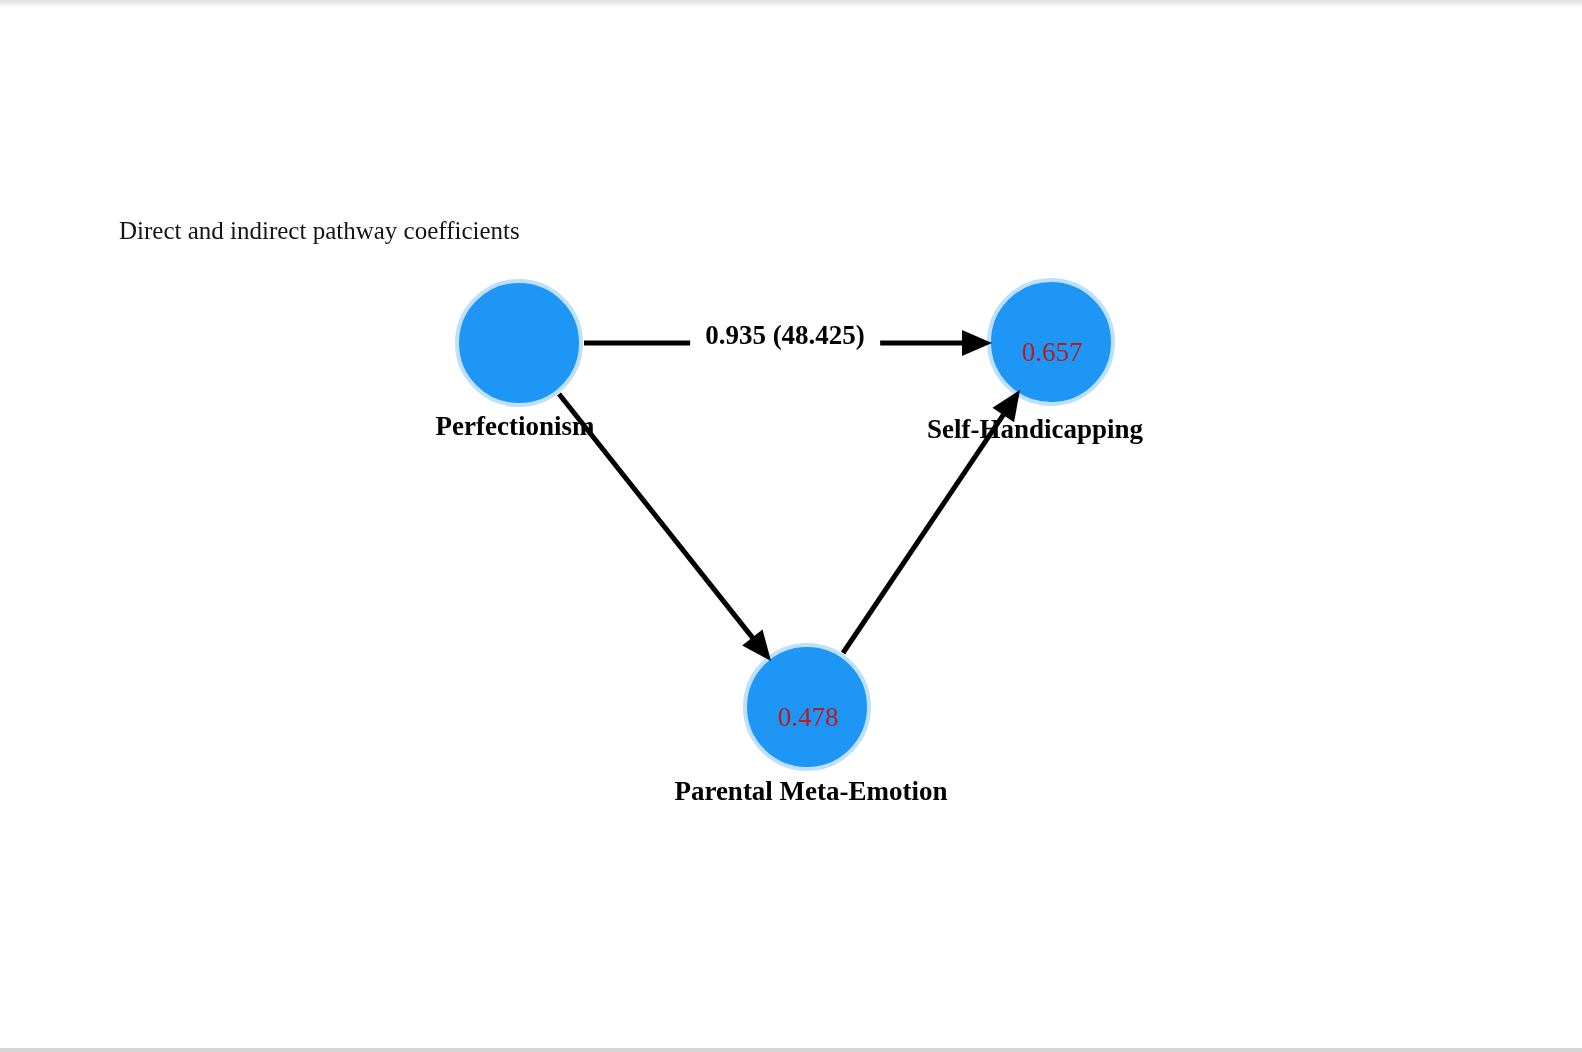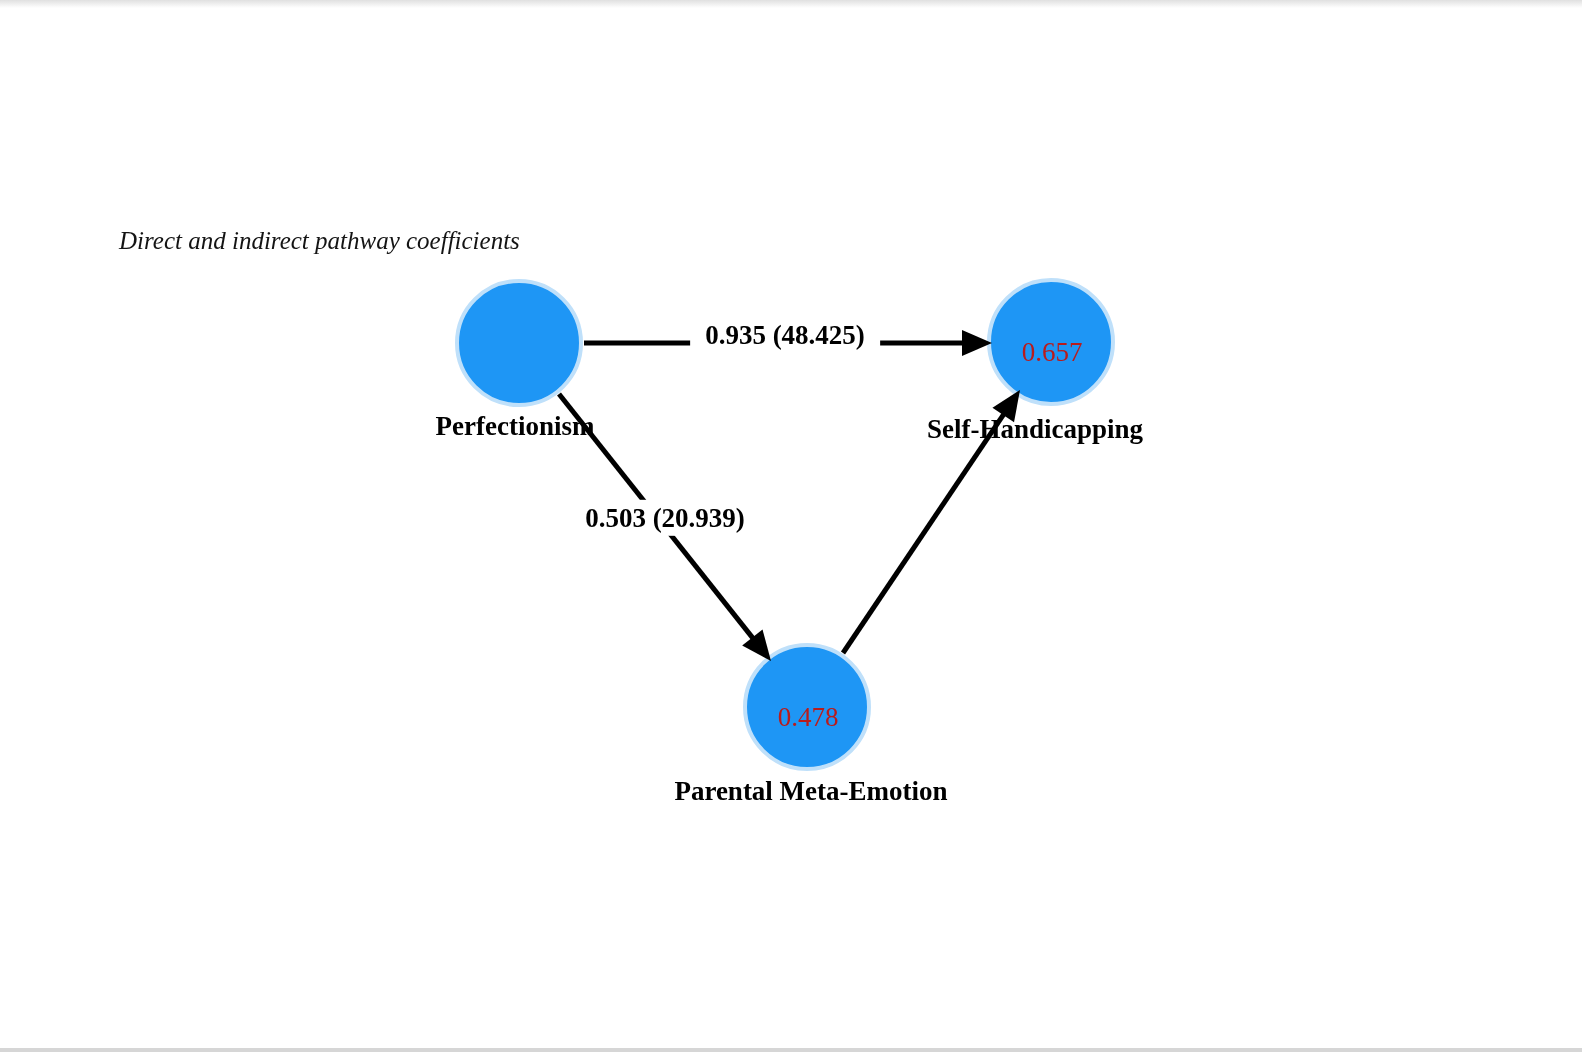--- a/index.html
+++ b/index.html
@@ -22,25 +22,23 @@
   .bottom-edge {
     position: absolute;
     bottom: 0; left: 0; right: 0;
     height: 4px;
     background: #d6d6d6;
   }
   .figure-caption {
     position: absolute;
     left: 119px;
     top: 217px;
-    font-style: italic;
     font-size: 25px;
     color: #141414;
     white-space: nowrap;
-    margin-top: 10px;
   }
   #diagram-svg {
     position: absolute;
     left: 0;
     top: 0;
   }
   #diagram-svg text.node-label {
     font-family: "Liberation Serif", "DejaVu Serif", serif;
     font-weight: bold;
     font-size: 27px;
@@ -90,18 +88,17 @@
     <line x1="584" y1="343" x2="966" y2="343" stroke="#000000" stroke-width="5"></line>
     <polygon points="992,343 962,356 962,330" fill="#000000"></polygon>
     <line x1="559" y1="394" x2="754.8324398526419" y2="640.6380256634687" stroke="#000000" stroke-width="5"></line>
     <polygon points="771,661 742.1641357386288,645.5891943007584 762.52611007516,629.4216341534002" fill="#000000"></polygon>
     <line x1="843" y1="653" x2="1005.4832999003658" y2="411.57001201245095" stroke="#000000" stroke-width="5"></line>
     <polygon points="1020,390 1014.0349674297244,422.146825448799 992.4649554172735,407.63012534916476" fill="#000000"></polygon>
   </svg>
 
 <div class="overlay">
     <div class="coef-label" style="left: 785px; top: 335px;">0.935 (48.425)</div>
-    <div class="coef-label" style="left: 665px; top: 518px;">0.503 (20.939)</div>
     <div class="node-value" style="left: 1052px; top: 352px;">0.657</div>
     <div class="node-value" style="left: 808px; top: 717px;">0.478</div>
   </div>
 
 <div class="bottom-edge"></div>
 
 </body></html>

